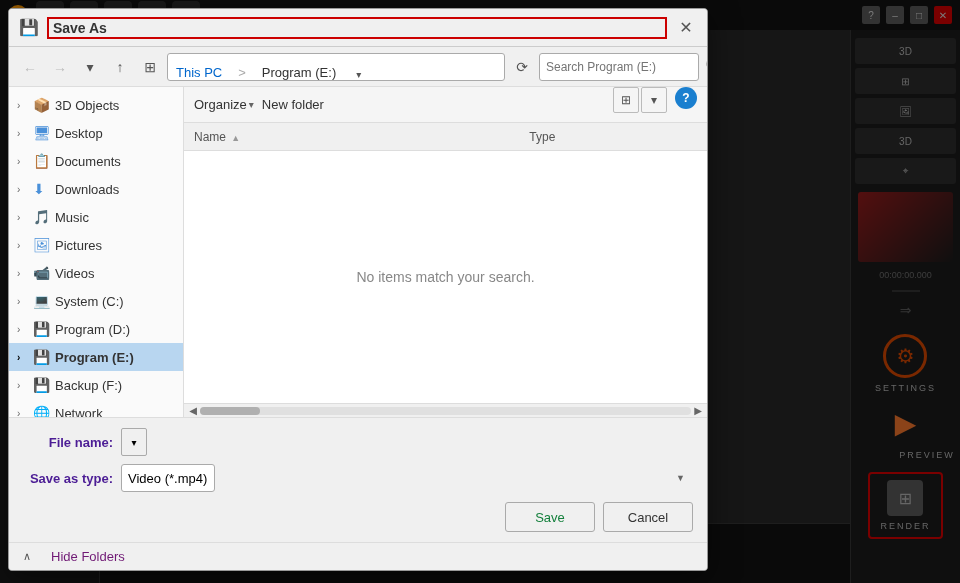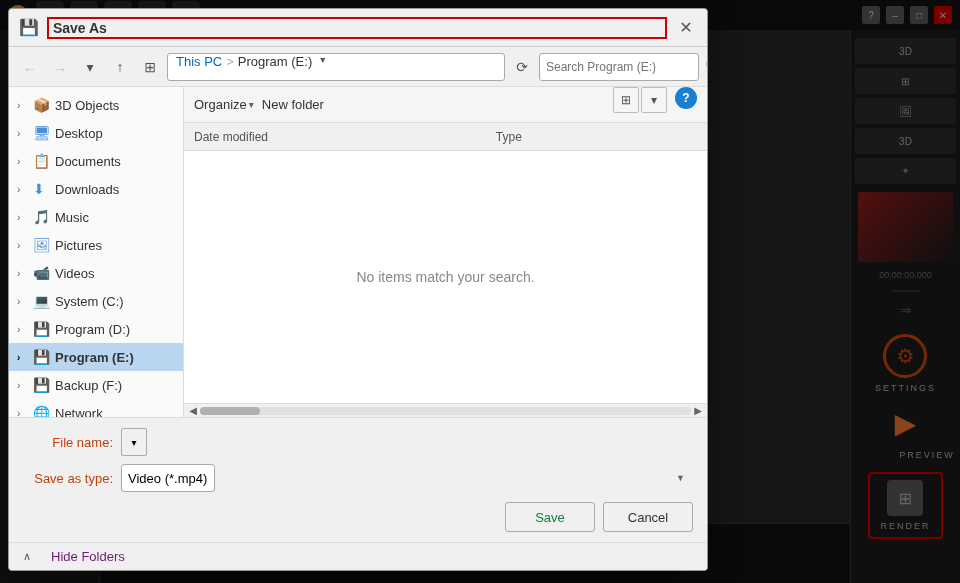--- a/index.html
+++ b/index.html
@@ -272,23 +272,23 @@
       color: #555; font-size: 14px;
     }
     .nav-btn.disabled { color: #bbb; cursor: default; }
     .breadcrumb-bar {
       flex: 1;
       height: 28px;
       background: #fff;
       border: 1px solid #aaa;
       border-radius: 3px;
       display: flex;
-      align-items: flex-start;
+      align-items: flex-end;
       padding: 0 8px;
-      gap: 4px;
+      gap: 16px;
       font-size: 13px;
       color: #333;
     }
     .breadcrumb-sep { color: #aaa; }
     .breadcrumb-item { color: #0066cc; cursor: pointer; }
     .breadcrumb-item.current { color: #333; font-weight: 500; }
     .breadcrumb-chevron {
       margin-left: 4px; color: #555; font-size: 10px;
     }
     .refresh-btn {
@@ -469,21 +469,22 @@
     .form-row {
       display: flex;
       align-items: center;
       margin-bottom: 8px;
       gap: 8px;
     }
     .form-label {
       width: 90px;
       text-align: right;
       font-size: 13px;
-      color: #c2410c;
+      color: #4c1d95;
+      font-weight: bold;
     }
     .form-input {
       flex: 1;
       height: 28px;
       border: 2px solid #cc0000;
       border-radius: 3px;
       padding: 0 6px;
       font-size: 13px;
       outline: none;
       background: #fff;
@@ -740,21 +741,24 @@
           <button class="new-folder-btn">New folder</button>
           <div class="spacer"></div>
           <div class="view-toggle">
             <button class="view-btn">⊞</button>
             <button class="view-btn">▾</button>
           </div>
           <button class="help-btn">?</button>
         </div>
 
         <div class="col-headers">
-          <div class="col-header date">Date modified</div>
+          <div class="col-header name">
+            <span>Name</span>
+            <span class="col-sort">▲</span>
+          </div>
           <div class="col-header type">Type</div>
         </div>
 
         <div class="file-list-content">
           <span>No items match your search.</span>
         </div>
 
         <div class="h-scrollbar">
           <div class="scroll-arrow">◀</div>
           <div class="h-scroll-track">

